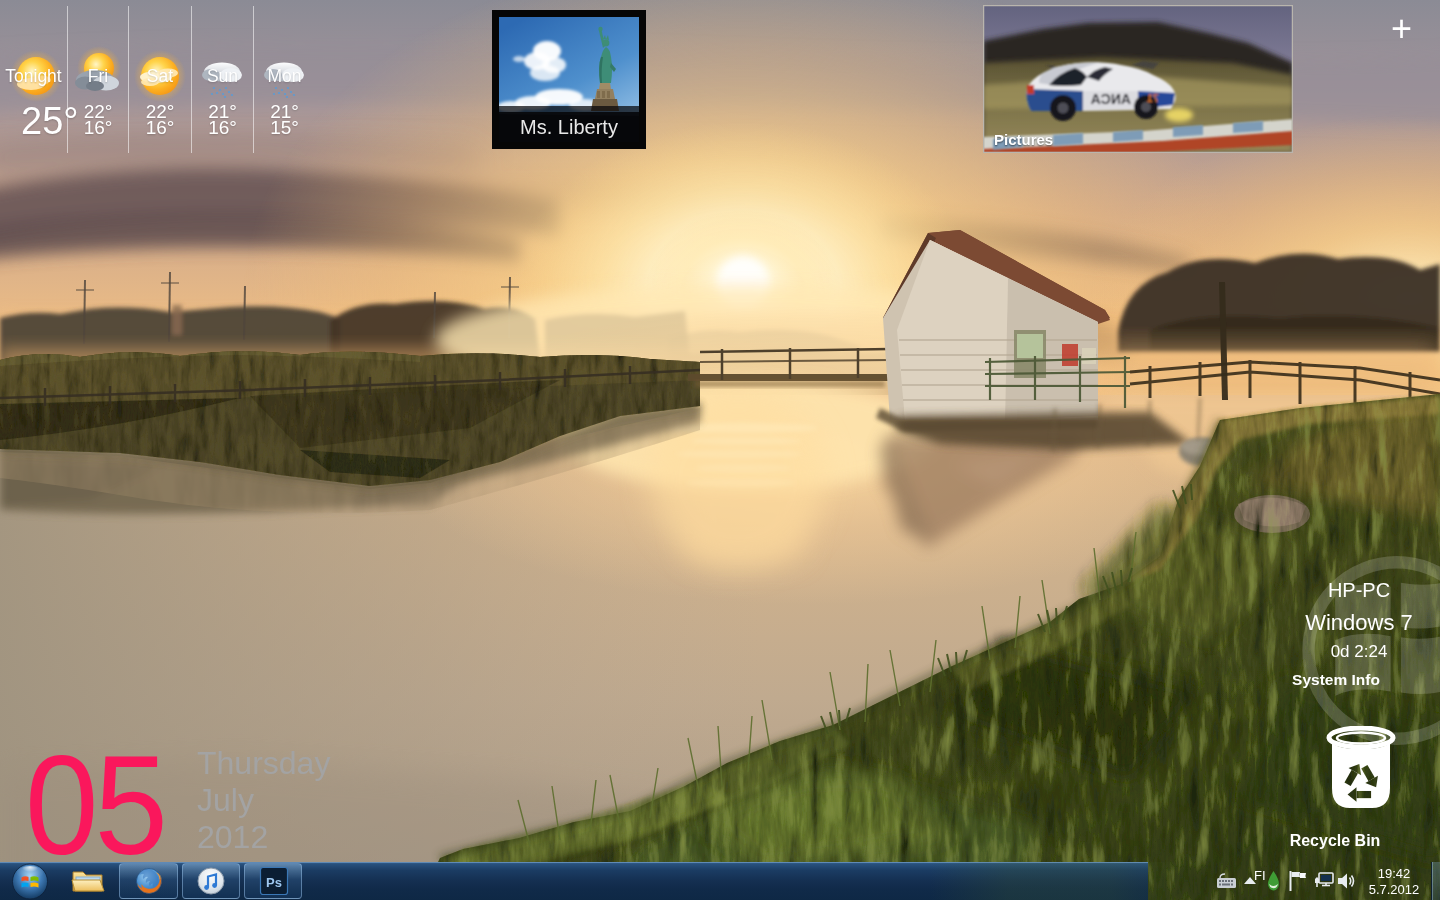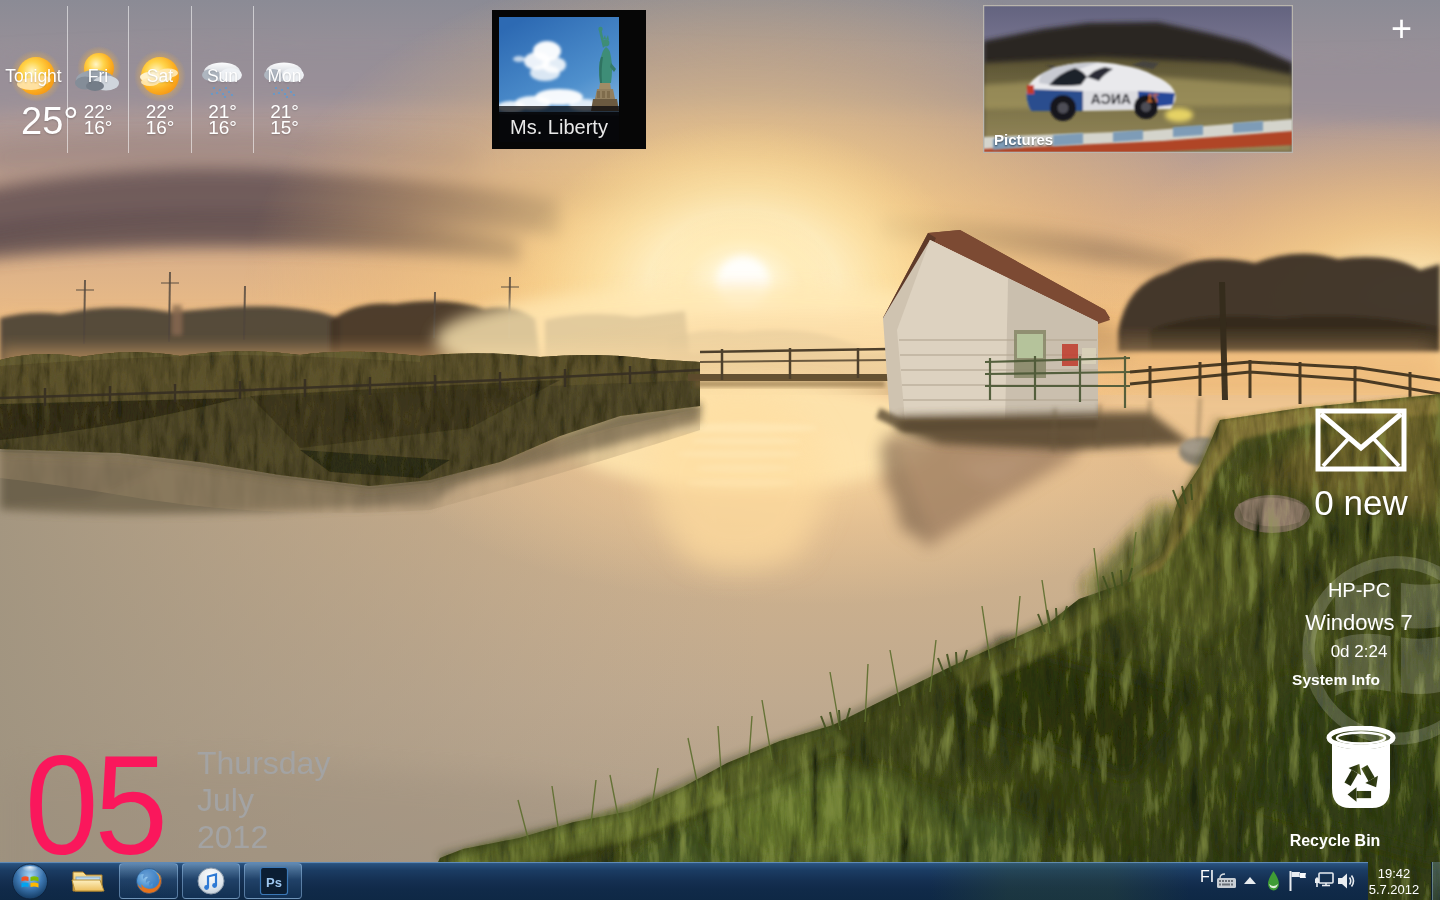--- a/index.html
+++ b/index.html
@@ -8,37 +8,37 @@
   #desk{position:relative;width:1440px;height:900px;overflow:hidden;}
   #wall{position:absolute;left:0;top:0;width:1440px;height:900px;}
   .abs{position:absolute;}
   
   #weather{left:0;top:0;width:316px;height:155px;color:#fff;}
   .wlbl{position:absolute;text-align:center;font-size:17.5px;text-shadow:0 1px 2px rgba(0,0,0,0.2);margin-top:48px;}
   .wbig{position:absolute;text-align:center;font-size:38px;text-shadow:0 1px 2px rgba(0,0,0,0.2);padding-left:21px;}
   .wsm{position:absolute;text-align:center;font-size:19px;line-height:16px;text-shadow:0 1px 2px rgba(0,0,0,0.2);}
   
   #liberty{left:492px;top:10px;width:154px;height:139px;background:#060606;padding:7px;}
-  #libphoto{position:relative;width:120px;height:125px;overflow:hidden;}
+  #libphoto{position:relative;width:140px;height:125px;overflow:hidden;}
   #liblabel{position:absolute;left:0;bottom:0;width:100%;height:36px;background:rgba(5,5,8,0.72);color:#e8e8e8;font-size:20px;text-align:center;line-height:42px;}
   #caption{left:655px;top:15px;width:136px;color:#fff;font-size:11.5px;line-height:14px;}
   
   #pics{left:983px;top:5px;width:310px;height:148px;overflow:hidden;}
   #picslabel{position:absolute;left:11px;bottom:5px;color:#fff;font-size:15px;font-weight:bold;text-shadow:0 1px 2px rgba(0,0,0,0.6);}
   #plus{left:1391px;top:8px;color:#fff;font-size:36px;font-weight:400;}
   
   #mailwrap{left:1300px;top:408px;width:122px;text-align:center;color:#fff;}
   #zeronew{font-size:35px;margin-top:7px;text-shadow:0 1px 3px rgba(0,0,0,0.3);}
   #sysinfo{left:1270px;top:575px;width:178px;text-align:center;color:#fff;}
   #recycle{left:1300px;top:726px;width:122px;text-align:center;color:#fff;}
   
   #datenum{left:25px;top:724px;color:#fa175c;font-size:132px;letter-spacing:-4px;transform:scaleY(1.075);transform-origin:top left;}
   #dateday{left:197px;top:745px;color:#a3a3a3;font-size:32px;line-height:37.2px;}
   
-  #taskbar{left:0;top:862px;width:1368px;height:38px;background:linear-gradient(#3e6b99 0%,#28517e 5%,#1b3c63 22%,#142f51 50%,#102a49 72%,#0e2845 100%);}
+  #taskbar{left:0;top:862px;width:1148px;height:38px;background:linear-gradient(#3e6b99 0%,#28517e 5%,#1b3c63 22%,#142f51 50%,#102a49 72%,#0e2845 100%);}
 </style>
 </head>
 <body>
 <div id="desk">
 <svg style="position:absolute" width="0" height="0">
       <defs>
   <radialGradient id="sunball" cx="0.5" cy="0.42" r="0.55">
     <stop offset="0" stop-color="#fff3c0"></stop>
     <stop offset="0.45" stop-color="#ffd23e"></stop>
     <stop offset="0.8" stop-color="#f9a81e"></stop>
@@ -558,29 +558,20 @@
         <text x="-176" y="97" font-size="11" font-weight="bold" fill="#d4702a" transform="scale(-1,1)" font-family="Liberation Sans">71</text>
         <rect x="44" y="80" width="7" height="9" fill="#c23a2a"></rect>
         <path d="M148,60 L160,56 L176,58 L170,64 Z" fill="#3a3a44" opacity="0.7"></path>
       </g>
       <rect x="0.5" y="0.5" width="309" height="147" fill="none" stroke="#b9b5ad" stroke-width="1.5"></rect>
     </svg>
     <div id="picslabel">Pictures</div>
   </div>
   <div id="plus" class="abs">+</div>
 
-  <div id="mailwrap" class="abs">
-    <svg width="92" height="64" viewBox="0 0 92 64">
-      <rect x="3" y="3" width="86" height="58" fill="none" stroke="#ffffff" stroke-width="5"></rect>
-      <path d="M6,6 L46,40 L86,6" fill="none" stroke="#ffffff" stroke-width="5"></path>
-      <path d="M8,58 L34,30" fill="none" stroke="#ffffff" stroke-width="4"></path>
-      <path d="M84,58 L58,30" fill="none" stroke="#ffffff" stroke-width="4"></path>
-    </svg>
-    <div id="zeronew">0 new</div>
-  </div>
 
   <div id="sysinfo" class="abs">
     <svg class="abs" style="left:16px;top:-22px;" width="162" height="195" viewBox="0 0 142 190" opacity="0.17">
       <g transform="translate(100,95)">
         <circle r="86" fill="none" stroke="#ffffff" stroke-width="12"></circle>
         <g fill="#ffffff">
           <path d="M-60,-10 Q-38,-20 -6,-14 L-6,40 Q-38,34 -60,44 Z"></path>
           <path d="M4,-13 Q36,-8 62,-20 L62,34 Q36,46 4,41 Z"></path>
           <path d="M-60,-20 Q-38,-30 -6,-24 L-6,-62 Q-38,-68 -60,-58 Z"></path>
           <path d="M4,-23 Q36,-18 62,-30 L62,-72 Q36,-60 4,-66 Z"></path>
@@ -701,21 +692,21 @@
       <circle cx="10.6" cy="21.5" r="2.4" fill="#2f7ad4"></circle>
       <circle cx="18.6" cy="19.5" r="2.4" fill="#2f7ad4"></circle>
     </svg>
 
     <div style="position:absolute;left:244px;top:1px;width:58px;height:36px;border-radius:4px;border:1px solid rgba(140,180,220,0.55);background:linear-gradient(rgba(160,200,235,0.45),rgba(70,120,170,0.25) 45%,rgba(30,70,115,0.3));"></div>
     <svg style="position:absolute;left:259px;top:4px;" width="30" height="30" viewBox="0 0 30 30">
       <rect x="1.5" y="1.5" width="27" height="27" rx="2.5" fill="#0b1e33" stroke="#3a77b5" stroke-width="1.2"></rect>
       <text x="15" y="20.5" font-size="13" font-weight="bold" fill="#9ec7ef" text-anchor="middle" font-family="Liberation Sans">Ps</text>
     </svg>
 
-    <div style="position:absolute;left:1200px;top:6px;color:#fff;font-size:16px;">FI</div>
+    <div style="position:absolute;left:1254px;top:6px;color:#fff;font-size:13px;">FI</div>
     <svg style="position:absolute;left:1216px;top:11px;" width="21" height="16" viewBox="0 0 21 16">
       <path d="M4,5 Q4,1 9,1" fill="none" stroke="#d8dde2" stroke-width="1.4"></path>
       <rect x="1" y="5" width="19" height="10" rx="1.5" fill="#c9ced4"></rect>
       <g fill="#6a7078">
         <rect x="3" y="7" width="2" height="2"></rect>
           <rect x="6" y="7" width="2" height="2"></rect>
           <rect x="9" y="7" width="2" height="2"></rect>
           <rect x="12" y="7" width="2" height="2"></rect>
           <rect x="15" y="7" width="2" height="2"></rect>
         <rect x="3" y="10.5" width="2" height="2"></rect>

